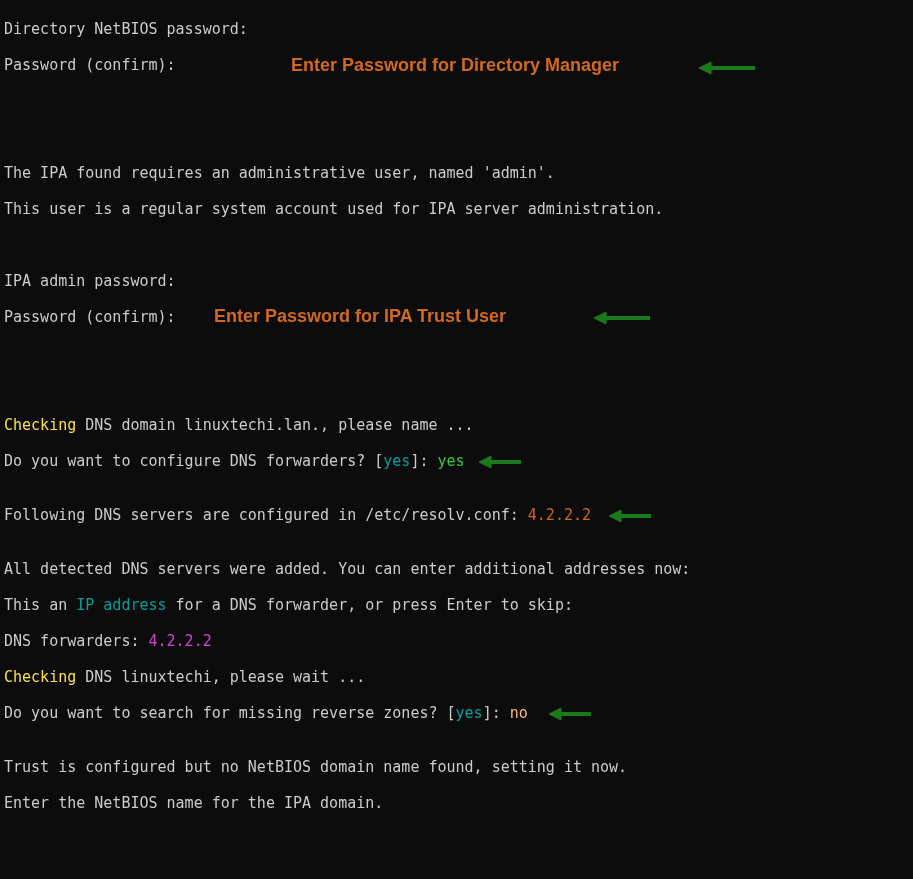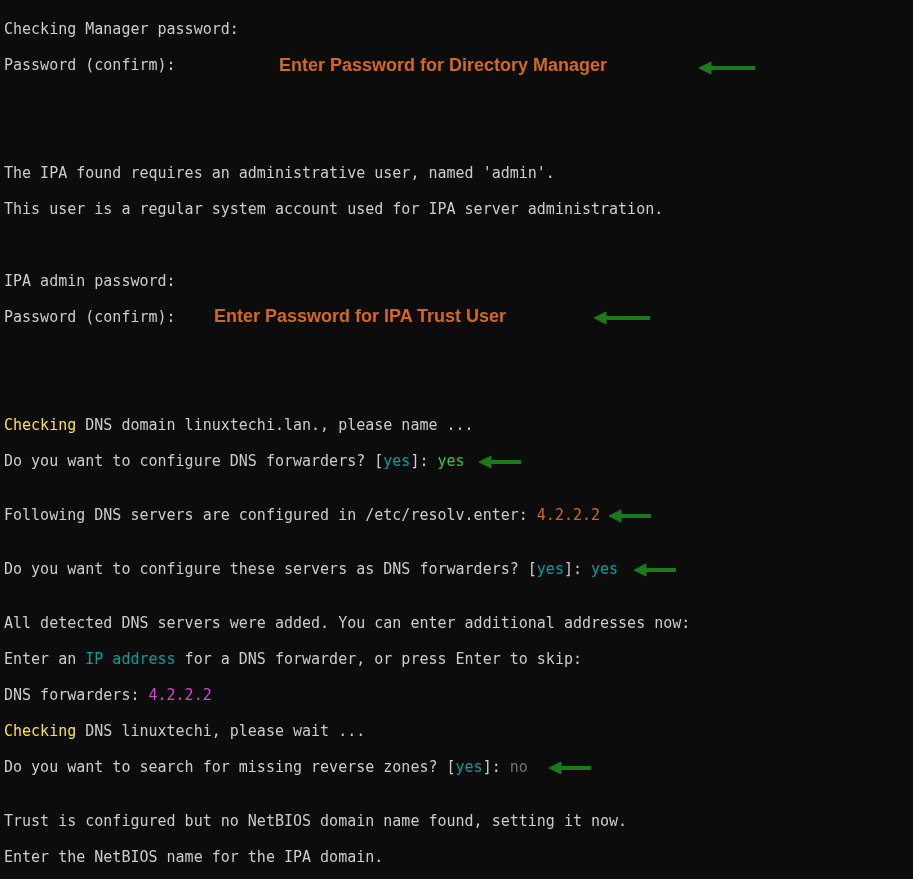--- a/index.html
+++ b/index.html
@@ -16,43 +16,43 @@
     padding: 2px 4px 8px 4px;
     white-space: pre;
     position: relative;
   }
   .line { display: block; position: relative; }
   .cyan   { color: #fde047; }
   .lime   { color: #33cc33; }
   .teal   { color: #00a0a0; }
   .orange { color: #d2691e; }
   .magenta{ color: #d445d4; }
-  .red    { color: #737373; }
+  .red    { color: #fdba74; }
   .annot {
     position: absolute;
     color: #d2691e;
     font-family: Verdana, Arial, sans-serif;
     font-weight: bold;
     font-size: 18px;
     white-space: nowrap;
     pointer-events: none;
   }
   svg.arrow {
     position: absolute;
     pointer-events: none;
   }
   svg.arrow line, svg.arrow polygon { stroke: #1b7a1b; fill: #1b7a1b; }
 </style>
 </head>
 <body>
 
 <div class="term">
-<span class="line"><span>Checking Manager password:</span></span>
+<span class="line"><span>Directory NetBIOS password:</span></span>
 <span class="line"><span>Password (confirm):</span>
-  <span class="annot" style="left:275px; top:-1px;">Enter Password for Directory Manager</span>
+  <span class="annot" style="left:287px; top:-1px;">Enter Password for Directory Manager</span>
   <svg class="arrow" style="left:695px; top:5px;" width="60" height="14">
         <polygon points="0,7 12,1 12,13"></polygon>
         <line x1="12" y1="7" x2="56" y2="7" stroke-width="4"></line>
       </svg>
 </span>
 <span class="line"> </span>
 <span class="line"><span>The IPA found requires an administrative user, named 'admin'.</span></span>
 <span class="line"><span>This user is a regular system account used for IPA server administration.</span></span>
 <span class="line"> </span>
 <span class="line"><span>IPA admin password:</span></span>
@@ -64,34 +64,28 @@
       </svg>
 </span>
 <span class="line"> </span>
 <span class="line"><span class="cyan">Checking</span><span> DNS domain linuxtechi.lan., please name ...</span></span>
 <span class="line"><span>Do you want to configure DNS forwarders? [</span><span class="teal">yes</span><span>]: </span><span class="lime">yes</span>
   <svg class="arrow" style="left:475px; top:3px;" width="46" height="14">
         <polygon points="0,7 12,1 12,13"></polygon>
         <line x1="12" y1="7" x2="42" y2="7" stroke-width="4"></line>
       </svg>
 </span>
-<span class="line"><span>Following DNS servers are configured in /etc/resolv.enter: </span><span class="orange">4.2.2.2</span>
+<span class="line"><span>Following DNS servers are configured in /etc/resolv.conf: </span><span class="orange">4.2.2.2</span>
   <svg class="arrow" style="left:605px; top:3px;" width="46" height="14">
         <polygon points="0,7 12,1 12,13"></polygon>
         <line x1="12" y1="7" x2="42" y2="7" stroke-width="4"></line>
       </svg>
 </span>
-<span class="line"><span>Do you want to configure these servers as DNS forwarders? [</span><span class="teal">yes</span><span>]: </span><span class="teal">yes</span>
-  <svg class="arrow" style="left:630px; top:3px;" width="46" height="14">
-        <polygon points="0,7 12,1 12,13"></polygon>
-        <line x1="12" y1="7" x2="42" y2="7" stroke-width="4"></line>
-      </svg>
-</span>
 <span class="line"><span>All detected DNS servers were added. You can enter additional addresses now:</span></span>
-<span class="line"><span>Enter an </span><span class="teal">IP address</span><span> for a DNS forwarder, or press Enter to skip:</span></span>
+<span class="line"><span>This an </span><span class="teal">IP address</span><span> for a DNS forwarder, or press Enter to skip:</span></span>
 <span class="line"><span>DNS forwarders: </span><span class="magenta">4.2.2.2</span></span>
 <span class="line"><span class="cyan">Checking</span><span> DNS linuxtechi, please wait ...</span></span>
 <span class="line"><span>Do you want to search for missing reverse zones? [</span><span class="teal">yes</span><span>]: </span><span class="red">no</span>
   <svg class="arrow" style="left:545px; top:3px;" width="46" height="14">
         <polygon points="0,7 12,1 12,13"></polygon>
         <line x1="12" y1="7" x2="42" y2="7" stroke-width="4"></line>
       </svg>
 </span>
 <span class="line"><span>Trust is configured but no NetBIOS domain name found, setting it now.</span></span>
 <span class="line"><span>Enter the NetBIOS name for the IPA domain.</span></span>

